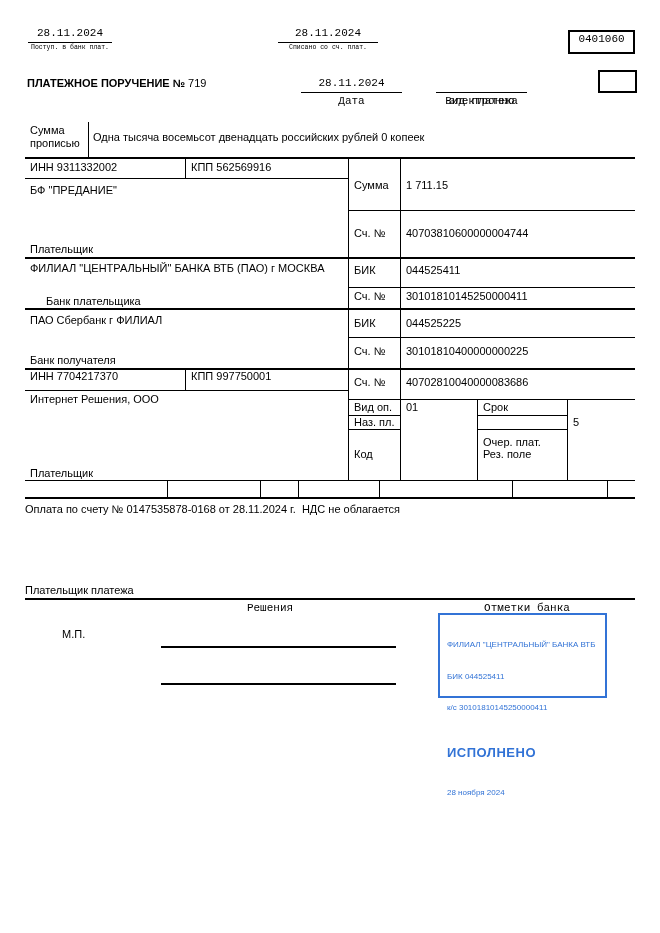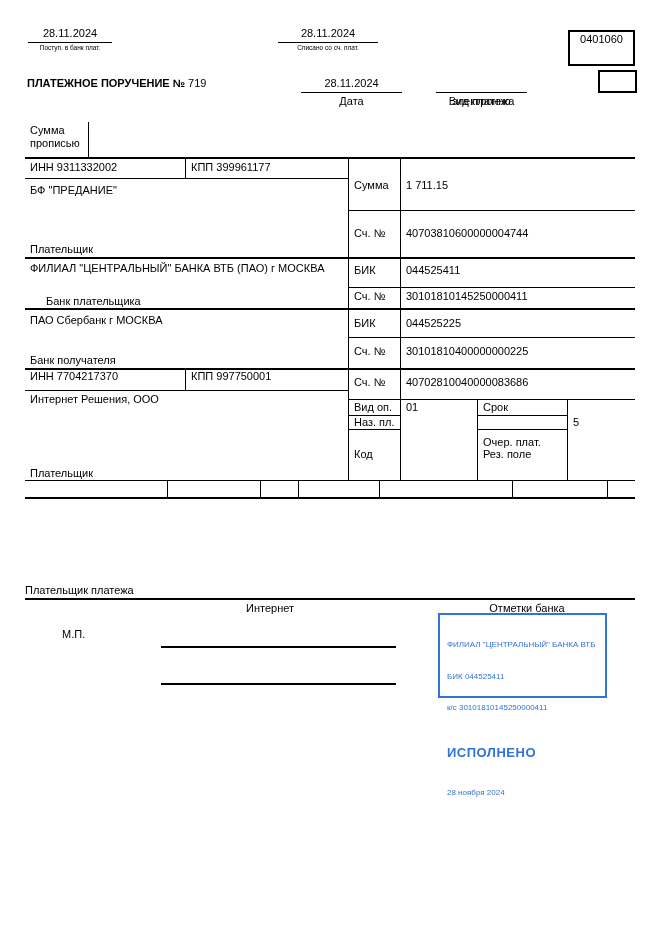--- a/index.html
+++ b/index.html
@@ -6,21 +6,21 @@
   html,body { background:#ffffff; }
   .page {
     position: relative;
     width: 660px; height: 933px;
     background: #ffffff;
     font-family: "Liberation Sans", sans-serif;
     color: #000;
     overflow: hidden;
   }
   .t  { position:absolute; font-size:11px; line-height:13px; white-space:pre; }
-  .tc { text-align:center; }
+  .tc { text-align:center;font-family:Liberation Mono, monospace; }
   .b  { font-weight:bold; }
   .small { font-size:6.5px; line-height:8px; }
   .lbl2 { white-space:pre-line; }
   .hl, .vl { position:absolute; background:#000; }
   .box { position:absolute; border:2px solid #000; background:#fff; }
   .stamp {
     position:absolute; left:438px; top:613px; width:169px; height:85px;
     border:2px solid #3273d6; color:#3273d6;
     padding:4px 7px; font-size:8px; line-height:10.5px; white-space:pre;
   }
@@ -33,37 +33,38 @@
 <div class="page">
 
   <div class="t tc" style="left:28px;top:27px;width:84px">28.11.2024</div>
   <i class="hl" style="left:28px;top:42px;width:84px;height:1px"></i>
   <div class="t tc small" style="left:28px;top:44px;width:84px">Поступ. в банк плат.</div>
 
   <div class="t tc" style="left:278px;top:27px;width:100px">28.11.2024</div>
   <i class="hl" style="left:278px;top:42px;width:100px;height:1px"></i>
   <div class="t tc small" style="left:278px;top:44px;width:100px">Списано со сч. плат.</div>
 
-  <div class="box t tc" style="left:568px;top:30px;width:67px;height:36px;line-height:15px">0401060</div>
+  <div class="box t tc" style="left:568px;top:30px;width:67px;height:24px;line-height:15px">0401060</div>
 
   <div class="t" style="left:27px;top:77px"><span class="b">ПЛАТЕЖНОЕ ПОРУЧЕНИЕ №</span><span> </span><span>719</span></div>
 
   <div class="t tc" style="left:301px;top:77px;width:101px">28.11.2024</div>
   <i class="hl" style="left:301px;top:92px;width:101px;height:1px"></i>
   <div class="t tc" style="left:301px;top:95px;width:101px">Дата</div>
 
   <div class="t tc" style="left:436px;top:95px;width:91px">электронно</div>
   <i class="hl" style="left:436px;top:92px;width:91px;height:1px"></i>
   <div class="t tc" style="left:426px;top:95px;width:111px">Вид платежа</div>
 
   <div class="box" style="left:598px;top:70px;width:39px;height:23px"></div>
 
   <div class="t lbl2" style="left:30px;top:124px;width:58px">Сумма
 прописью</div>
   <i class="vl" style="left:88px;top:122px;width:1px;height:35px"></i>
+  <div class="t" style="left:93px;top:131px">Одна тысяча восемьсот двенадцать российских рублей 0 копеек</div>
   <i class="hl" style="left:25px;top:157px;width:610px;height:2px"></i>
 
   <i class="vl" style="left:348px;top:157px;width:1px;height:324px"></i>
   <i class="vl" style="left:400px;top:157px;width:1px;height:324px"></i>
   <i class="vl" style="left:185px;top:157px;width:1px;height:21px"></i>
   <i class="vl" style="left:185px;top:368px;width:1px;height:22px"></i>
   <i class="vl" style="left:477px;top:399px;width:1px;height:82px"></i>
   <i class="vl" style="left:567px;top:399px;width:1px;height:82px"></i>
 
   <i class="hl" style="left:25px;top:178px;width:323px;height:1px"></i>
@@ -83,36 +84,36 @@
   <i class="hl" style="left:25px;top:497px;width:610px;height:2px"></i>
 
   <i class="vl" style="left:167px;top:480px;width:1px;height:17px"></i>
   <i class="vl" style="left:260px;top:480px;width:1px;height:17px"></i>
   <i class="vl" style="left:298px;top:480px;width:1px;height:17px"></i>
   <i class="vl" style="left:379px;top:480px;width:1px;height:17px"></i>
   <i class="vl" style="left:512px;top:480px;width:1px;height:17px"></i>
   <i class="vl" style="left:607px;top:480px;width:1px;height:17px"></i>
 
   <div class="t" style="left:30px;top:161px">ИНН 9311332002</div>
-  <div class="t" style="left:191px;top:161px">КПП 399961177</div>
+  <div class="t" style="left:191px;top:161px">КПП 562569916</div>
   <div class="t" style="left:30px;top:184px">БФ "ПРЕДАНИЕ"</div>
   <div class="t" style="left:30px;top:243px">Плательщик</div>
   <div class="t" style="left:354px;top:179px">Сумма</div>
   <div class="t" style="left:406px;top:179px">1 711.15</div>
   <div class="t" style="left:354px;top:227px">Сч. №</div>
   <div class="t" style="left:406px;top:227px">40703810600000004744</div>
 
   <div class="t" style="left:30px;top:262px">ФИЛИАЛ "ЦЕНТРАЛЬНЫЙ" БАНКА ВТБ (ПАО) г МОСКВА</div>
   <div class="t" style="left:354px;top:264px">БИК</div>
   <div class="t" style="left:406px;top:264px">044525411</div>
   <div class="t" style="left:354px;top:290px">Сч. №</div>
   <div class="t" style="left:406px;top:290px">30101810145250000411</div>
   <div class="t" style="left:46px;top:295px">Банк плательщика</div>
 
-  <div class="t" style="left:30px;top:314px">ПАО Сбербанк г МОСКВА</div>
+  <div class="t" style="left:30px;top:314px">ПАО Сбербанк г ФИЛИАЛ</div>
   <div class="t" style="left:354px;top:317px">БИК</div>
   <div class="t" style="left:406px;top:317px">044525225</div>
   <div class="t" style="left:354px;top:345px">Сч. №</div>
   <div class="t" style="left:406px;top:345px">30101810400000000225</div>
   <div class="t" style="left:30px;top:354px">Банк получателя</div>
 
   <div class="t" style="left:30px;top:370px">ИНН 7704217370</div>
   <div class="t" style="left:191px;top:370px">КПП 997750001</div>
   <div class="t" style="left:30px;top:393px">Интернет Решения, ООО</div>
   <div class="t" style="left:354px;top:376px">Сч. №</div>
@@ -121,24 +122,25 @@
 
   <div class="t" style="left:354px;top:401px">Вид оп.</div>
   <div class="t" style="left:406px;top:401px">01</div>
   <div class="t" style="left:483px;top:401px">Срок</div>
   <div class="t" style="left:354px;top:416px">Наз. пл.</div>
   <div class="t" style="left:483px;top:436px">Очер. плат.</div>
   <div class="t" style="left:573px;top:416px">5</div>
   <div class="t" style="left:354px;top:448px">Код</div>
   <div class="t" style="left:483px;top:448px">Рез. поле</div>
 
+  <div class="t" style="left:25px;top:503px">Оплата по счету № 0147535878-0168 от 28.11.2024 г.  НДС не облагается</div>
   <div class="t" style="left:25px;top:584px">Плательщик платежа</div>
   <i class="hl" style="left:25px;top:598px;width:610px;height:2px"></i>
 
-  <div class="t tc" style="left:180px;top:602px;width:180px">Интернет</div>
+  <div class="t tc" style="left:180px;top:602px;width:180px">Решения</div>
   <div class="t tc" style="left:437px;top:602px;width:180px">Отметки банка</div>
   <div class="t" style="left:62px;top:628px">М.П.</div>
   <i class="hl" style="left:161px;top:646px;width:235px;height:2px"></i>
   <i class="hl" style="left:161px;top:683px;width:235px;height:2px"></i>
 
   <div class="stamp">
     <div>ФИЛИАЛ "ЦЕНТРАЛЬНЫЙ" БАНКА ВТБ</div>
     <div>БИК 044525411</div>
     <div>к/с 30101810145250000411</div>
     <div class="status">ИСПОЛНЕНО</div>

